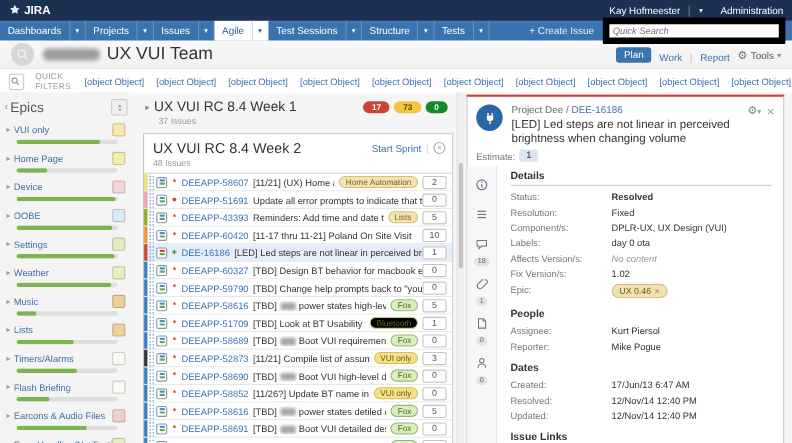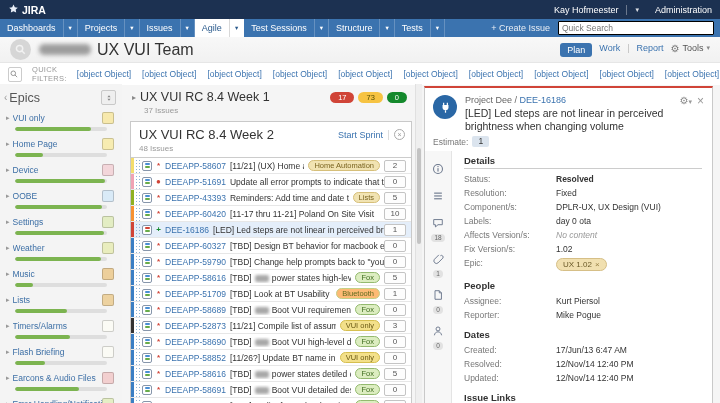--- a/index.html
+++ b/index.html
@@ -15,28 +15,28 @@
   .admin{margin-left:12px}
   
   .menubar{height:18px;background:#3b73af;display:flex;align-items:stretch;color:#fff;font-size:9px}
   .mi{display:flex;align-items:stretch;border-right:1px solid rgba(255,255,255,.22)}
   .mi-label{display:flex;align-items:center;padding:0 7px}
   .mi-caret{display:flex;align-items:center;padding:0 5px;border-left:1px solid rgba(255,255,255,.22);font-size:6.5px}
   .mi.active{background:#fff;color:#2a5a8c}
   .mi.active .mi-caret{border-left-color:#d8d8d8}
   .mb-right{margin-left:auto;display:flex;align-items:center;gap:8px;padding-right:6px}
   .create-issue{font-size:9px;color:#e9eef5;cursor:pointer}
-  .quick-search{width:148px;height:12px;border:1px solid #000000;border-radius:1px;font-size:8.5px;
+  .quick-search{width:148px;height:12px;border:6px solid #000000;border-radius:1px;font-size:8.5px;font-style:italic;
       color:#888;padding:0 3px;font-family:"Liberation Sans",sans-serif}
   
   .pageheader{height:25px;background:linear-gradient(#f8f8f8,#f1f1f1);display:flex;align-items:center;padding:0 10px;border-bottom:1px solid #e6e6e6}
   .team-avatar{width:21px;height:21px;border-radius:50%;background:#d6d6d6;display:flex;align-items:center;justify-content:center;flex:none}
   .blurword{width:52px;height:11px;background:#9d9d9d;border-radius:5px;filter:blur(2px);margin:0 6px 0 8px}
   .page-title{font-size:16px;color:#333}
-  .ph-right{margin-left:auto;display:flex;align-items:flex-start;gap:7px;font-size:9px}
+  .ph-right{margin-left:auto;display:flex;align-items:flex-end;gap:7px;font-size:9px}
   .btn-plan{background:#3b73af;color:#fff;border-radius:3px;padding:2px 7px;font-size:9px;cursor:pointer}
   .viewlink{color:#3b73af;cursor:pointer}
   .vsep{color:#bbb}
   .tools{color:#555;display:flex;align-items:center;gap:3px;cursor:pointer}
   .gear{font-size:10px;color:#777}
   
   .filtersbar{height:22px;background:#fff;display:flex;align-items:center;padding:0 8px;font-size:8.5px}
   .f-search{width:40px;height:13px;border:1px solid #ccc;border-radius:2px;background:#fff;display:flex;align-items:center;justify-content:flex-end;padding-right:2px;margin-right:10px}
   .qf-label{color:#999;font-size:7.5px;letter-spacing:.3px;margin-right:10px}
   .qf-link{color:#3b73af;margin-right:11px;cursor:pointer;white-space:nowrap}
@@ -53,21 +53,21 @@
   .epic-swatch{margin-left:auto;width:10px;height:10px;border:1px solid rgba(0,0,0,.18);border-radius:2px;flex:none}
   .epic-track{margin:3px 0 2px 9px;width:92px;height:4px;background:#dedede;border-radius:2px;overflow:hidden}
   .epic-fill{height:4px;background:#7cb450;border-radius:2px}
   
   .pool-col{position:absolute;left:122px;top:84px;bottom:0;width:293px;overflow:hidden}
   .sprint1{padding:6px 8px 0 10px}
   .s1-row{display:flex;align-items:center}
   .disc{color:#888;font-size:8px;margin-right:4px}
   .s1-name{font-size:12.5px;color:#333}
   .s1-badges{margin-left:auto;display:flex;gap:4px}
-  .badge{border-radius:9px;font-size:7.5px;font-weight:normal;padding:1px 8px;color:#fff;line-height:9px}
+  .badge{border-radius:9px;font-size:7.5px;font-weight:bold;padding:1px 8px;color:#fff;line-height:9px}
   .b-red{background:#d04437}.b-yellow{background:#f6c342;color:#574f00}.b-green{background:#14892c}
   .s-count{font-size:8px;color:#999;margin:2px 0 6px 12px}
   .card{margin-left:8px;width:282px;background:#fff;border:1px solid #c9c9c9;box-sizing:border-box}
   .card-head{display:flex;align-items:flex-start;padding:5px 6px 4px 8px;border-bottom:1px solid #ccc}
   .s2-name{font-size:13px;color:#333}
   .s2-count{font-size:8px;color:#999;margin-top:2px}
   .card-head-right{margin-left:auto;display:flex;align-items:center;gap:5px;margin-top:2px}
   .start-sprint{font-size:9px;color:#3b73af;cursor:pointer}
   .ch-sep{width:1px;height:10px;background:#ddd}
   .circle-x{width:11px;height:11px;border-radius:50%;border:1px solid #aaa;color:#999;font-size:7px;display:flex;align-items:center;justify-content:center;cursor:pointer;box-sizing:border-box}
@@ -518,21 +518,21 @@
       <div class="irow">
         <span class="estrip" style="background: rgb(59, 127, 196);"></span>
         <span class="grip"></span>
         <span class="type-ico t-task">
           <i class="i1"></i>
           <i class="i2"></i>
         </span>
         <span class="pri" style="color: rgb(208, 68, 55);">*</span>
         <span class="ikey">DEEAPP-51709</span>
         <span class="isum"><span></span><span>[TBD] Look at BT Usability Results</span></span>
-        <span class="tag" style="background: #fdba74; border-color: rgb(195, 207, 133); color: rgb(94, 107, 31);">Bluetooth</span>
+        <span class="tag" style="background: #000000; border-color: rgb(195, 207, 133); color: rgb(94, 107, 31);">Bluetooth</span>
         <span class="est">1</span>
       </div>
 
       <div class="irow">
         <span class="estrip" style="background: rgb(59, 127, 196);"></span>
         <span class="grip"></span>
         <span class="type-ico t-task">
           <i class="i1"></i>
           <i class="i2"></i>
         </span>
@@ -742,21 +742,21 @@
           <span class="fval muted">No content</span>
         </div>
 
         <div class="frow">
           <span class="flabel">Fix Version/s:</span>
           <span class="fval">1.02</span>
         </div>
 
       <div class="frow">
         <span class="flabel">Epic:</span>
-        <span class="epic-tag"><span>UX 1.02</span><span class="x">×</span></span>
+        <span class="epic-tag"><span>UX 0.46</span><span class="x">×</span></span>
       </div>
       <div class="sec-h2">People</div>
 
         <div class="frow">
           <span class="flabel">Assignee:</span>
           <span class="fval">Kurt Piersol</span>
         </div>
 
         <div class="frow">
           <span class="flabel">Reporter:</span>

